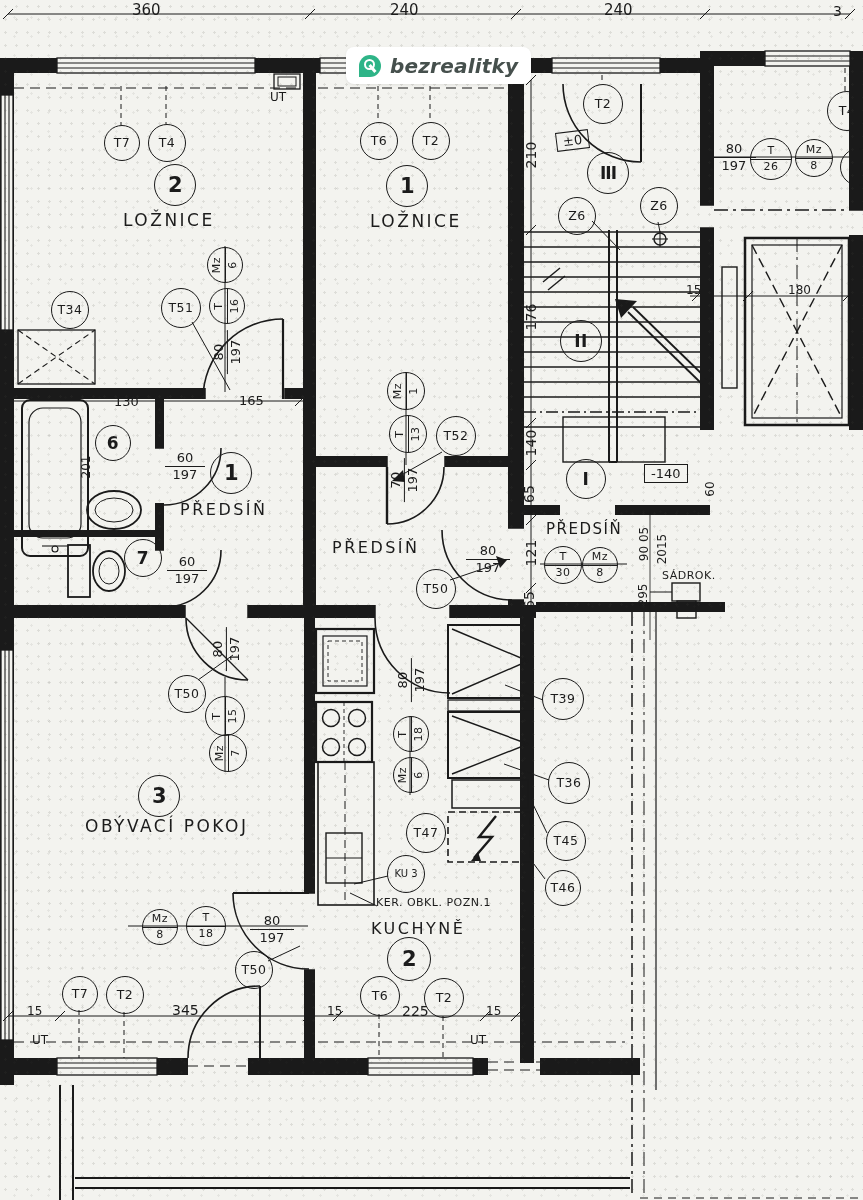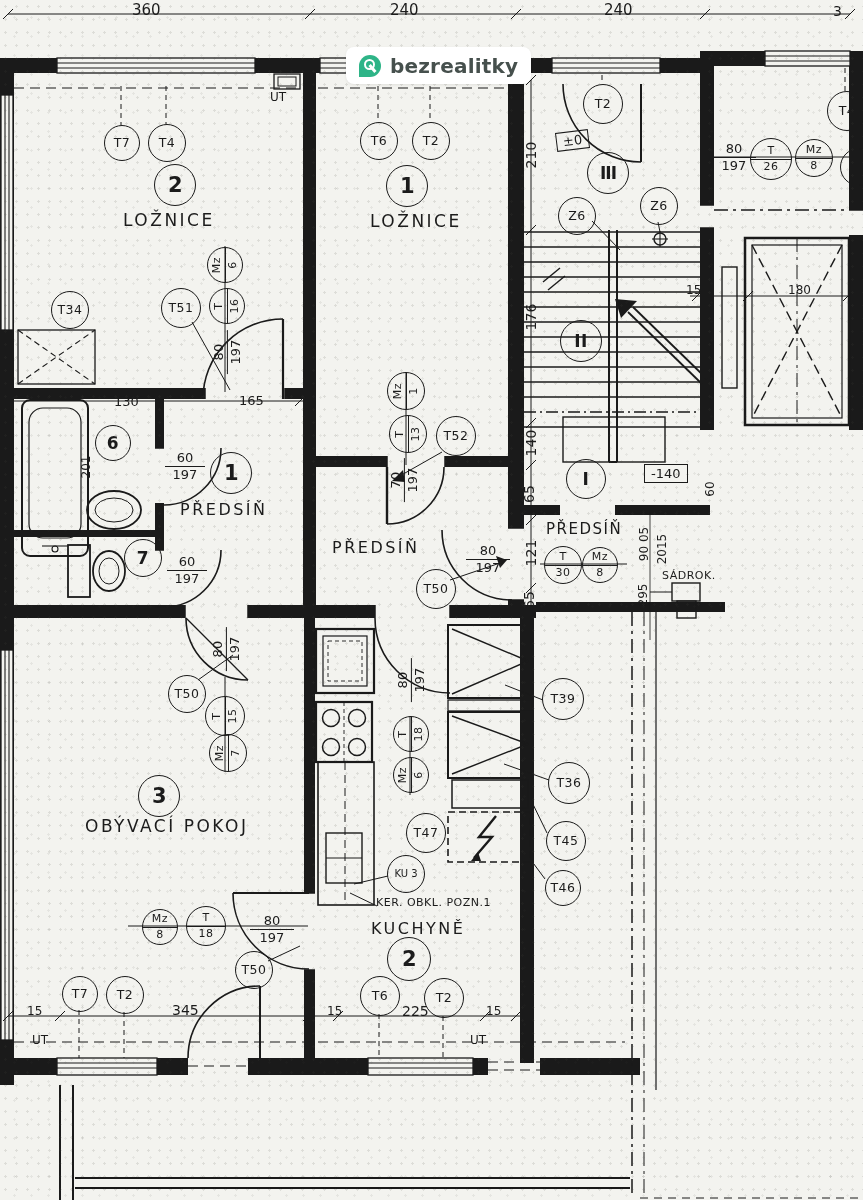--- a/index.html
+++ b/index.html
@@ -30,21 +30,21 @@
   .note{font-size:11px;letter-spacing:.5px;white-space:nowrap;}
   .lvl{border:1.7px solid #1a1a1a;font-size:13px;line-height:1;padding:2px 6px;white-space:nowrap;}
   .logo{z-index:5;background:#fff;border-radius:8px;display:flex;align-items:center;gap:9px;
         padding:0 13px;box-shadow:0 1px 3px rgba(0,0,0,.08);}
   .logo .pin{position:relative;width:22px;height:22px;background:#2eb487;
         border-radius:50% 50% 50% 0;flex:0 0 auto;}
   .logo .pin i{position:absolute;left:5px;top:4px;width:7px;height:7px;border:2px solid #fff;
         border-radius:50%;}
   .logo .pin b{position:absolute;left:12px;top:9px;width:3px;height:9px;background:#fff;
         transform:rotate(-40deg);}
-  .logo .brand{font-size:20px;font-weight:700;color:#46504d;letter-spacing:.2px;}
+  .logo .brand{font-size:20px;font-weight:700;color:#46504d;letter-spacing:.2px;font-style:italic;}
 </style>
 </head>
 <body>
 
 <div class="plan">
 
 <svg class="draw" width="863" height="1200" viewBox="0 0 863 1200">
 
   <g fill="#1a1a1a" stroke="none">
     <rect x="0" y="58" width="57" height="15"></rect>

